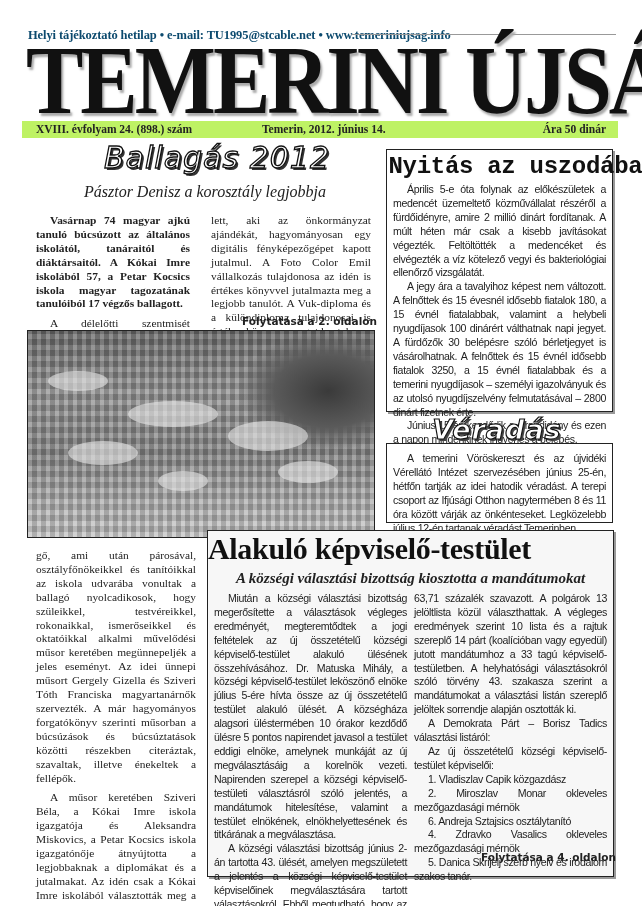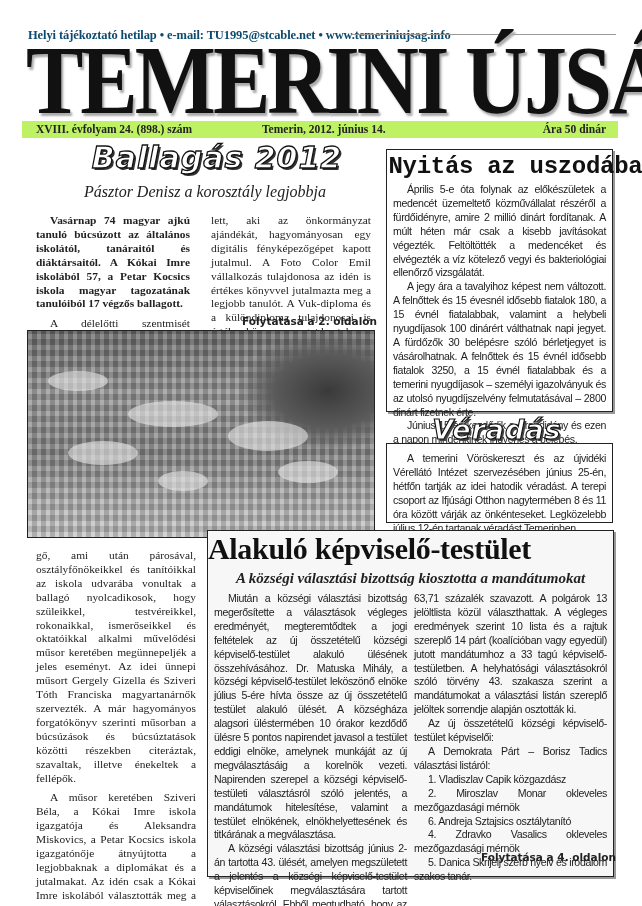--- a/index.html
+++ b/index.html
@@ -21,21 +21,21 @@
   }
   .infobar {
     left: 22px; top: 121px; width: 596px; height: 17px; background: #bef264;
     font-family: "Liberation Serif", serif; font-weight: bold; font-size: 11.5px; line-height: 17px; color: #222;
   }
   .infobar span { position: absolute; top: 0; white-space: nowrap; }
 
   
   .ballagas-title {
     left: 52px; top: 140px; width: 330px; text-align: center; font-family: "DejaVu Sans", sans-serif;
-    font-weight: bold; font-style: italic; font-size: 30px; color: #fff; letter-spacing: 1px;
+    font-weight: normal; font-style: italic; font-size: 30px; color: #fff; letter-spacing: 1px;
     -webkit-text-stroke: 1.3px #111; text-shadow: 2px 2px 0 #333;
   }
   .ballagas-sub {
     left: 30px; top: 183px; width: 350px; text-align: center; font-family: "Liberation Serif", serif;
     font-style: italic; font-size: 16px; color: #222;
   }
   .col-text {
     font-family: "Liberation Serif", serif; font-size: 11.4px; line-height: 13.9px; color: #222;
     text-align: justify; hyphens: auto;
   }
@@ -156,21 +156,21 @@
 
 <div class="abs box-alakulo"></div>
 <div class="abs alakulo-title">Alakuló képviselő-testület</div>
 <div class="abs alakulo-sub">A községi választási bizottság kiosztotta a mandátumokat</div>
 <div class="abs sans-text a-col1">
   <p>Miután a községi választási bizottság megerősítette a választások végleges eredményét, megteremtődtek a jogi feltételek az új összetételű községi képviselő-testület alakuló ülésének összehívásához. Dr. Matuska Mihály, a községi képviselő-testület leköszönő elnöke július 5-ére hívta össze az új összetételű testület alakuló ülését. A községháza alagsori üléstermében 10 órakor kezdődő ülésre 5 pontos napirendet javasol a testület eddigi elnöke, amelynek munkáját az új megválasztásáig a korelnök vezeti. Napirenden szerepel a községi képviselő-testületi választásról szóló jelentés, a mandátumok hitelesítése, valamint a testület elnökének, elnökhelyettesének és titkárának a megválasztása.</p>
   <p>A községi választási bizottság június 2-án tartotta 43. ülését, amelyen megszületett a jelentés a községi képviselő-testület képviselőinek megválasztására tartott választásokról. Ebből megtudható, hogy az egységes választói névjegyzékben szereplő 24 577 választópolgár közül 15 659, azaz</p>
 </div>
 <div class="abs sans-text a-col2">
   <p style="text-indent:0">63,71 százalék szavazott. A polgárok 13 jelöltlista közül választhattak. A végleges eredmények szerint 10 lista és a rajtuk szereplő 14 párt (koalícióban vagy egyedül) jutott mandátumhoz a 33 tagú képviselő-testületben. A helyhatósági választásokról szóló törvény 43. szakasza szerint a mandátumokat a választási listán szereplő jelöltek sorrendje alapján osztották ki.</p>
+  <p>A Demokrata Párt – Borisz Tadics választási listáról:</p>
   <p>Az új összetételű községi képviselő-testület képviselői:</p>
-  <p>A Demokrata Párt – Borisz Tadics választási listáról:</p>
   <p>1. Vladiszlav Capik közgazdász</p>
   <p>2. Miroszlav Monar okleveles mezőgazdasági mérnök</p>
   <p>6. Andreja Sztajsics osztálytanító</p>
   <p>4. Zdravko Vasalics okleveles mezőgazdasági mérnök</p>
   <p>5. Danica Skrijelj szerb nyelv és irodalom szakos tanár.</p>
 </div>
 <div class="abs cont-link a-cont">Folytatása a 4. oldalon</div>
 
 </body></html>

